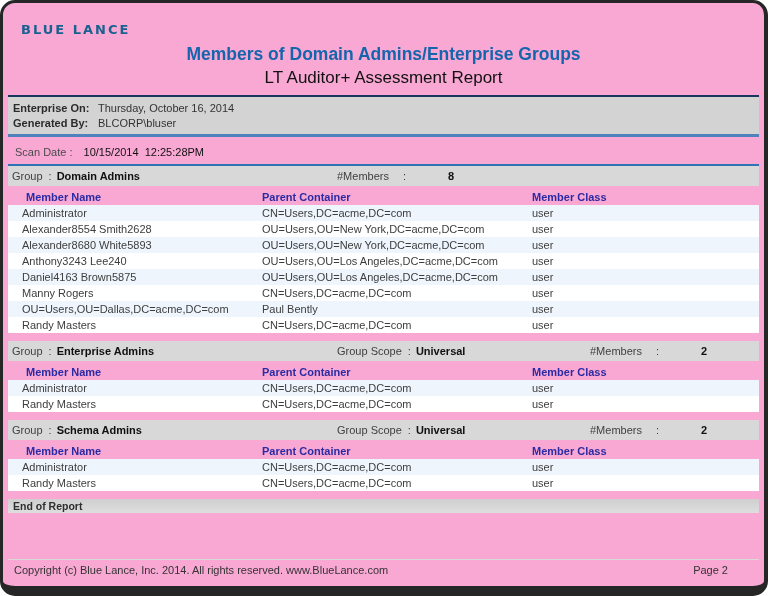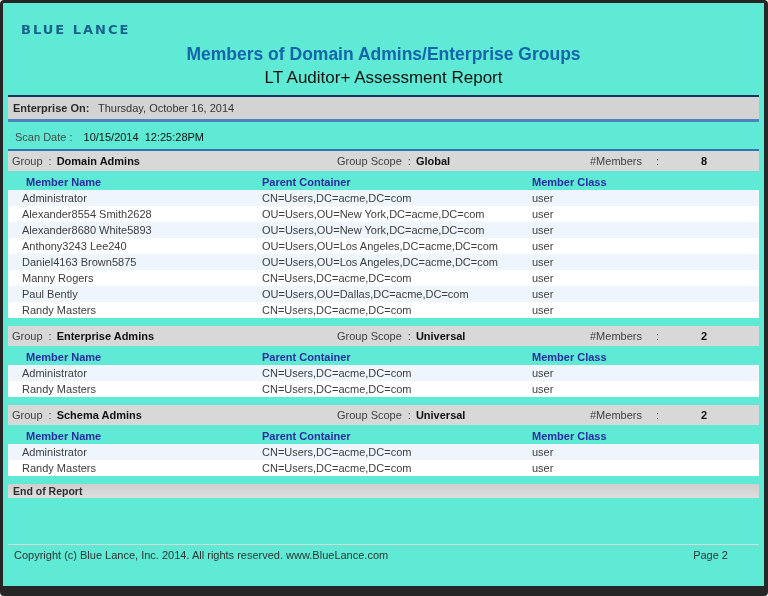--- a/index.html
+++ b/index.html
@@ -4,22 +4,22 @@
 <style>
   * { margin:0; padding:0; box-sizing:border-box; }
   html,body { width:768px; height:596px; background:#ffffff; }
   body { font-family:"Liberation Sans", sans-serif; }
 
   .page {
     position:absolute; inset:0;
     border:3px solid #262626;
     border-right-width:4px;
     border-bottom-width:10px;
-    border-radius:4px;
-    background:#5eead4;
+    border-radius:15px;
+    background:#f9a8d4;
     overflow:hidden;
   }
 
   .content { padding-top:20px; }
 
   .logo {
     margin-left:18px;
     font-family:"DejaVu Sans", sans-serif;
     font-weight:bold;
     font-size:13px;
@@ -128,36 +128,37 @@
     <div class="logo">BLUE LANCE</div>
 
     <div class="title">Members of Domain Admins/Enterprise Groups</div>
     <div class="subtitle">LT Auditor+ Assessment Report</div>
 
     <div class="genbox">
       <div class="genrow">
         <span class="glabel">Enterprise On:</span>
         <span class="gvalue">Thursday, October 16, 2014</span>
       </div>
+      <div class="genrow">
+        <span class="glabel">Generated By:</span>
+        <span class="gvalue">BLCORP\bluser</span>
+      </div>
     </div>
 
     <div class="scanrow">
       <span class="slabel">Scan Date :</span>
       <span class="svalue">10/15/2014  12:25:28PM</span>
     </div>
     <div class="scanline"></div>
 
     <div>
         <section class="group">
     <div class="gbar">
       <span>
         <span>Group</span><span class="gcolon">:</span><b>Domain Admins</b>
-      </span>
-      <span>
-        <span>Group Scope</span><span class="gcolon">:</span><b>Global</b>
       </span>
       <span>
         <span>#Members</span><span class="mcolon">:</span><b class="mcount">8</b>
       </span>
     </div>
     <div class="colhdr">
       <span>Member Name</span>
       <span>Parent Container</span>
       <span>Member Class</span>
     </div>
@@ -186,22 +187,22 @@
               <span>Daniel4163 Brown5875</span>
               <span>OU=Users,OU=Los Angeles,DC=acme,DC=com</span>
               <span>user</span>
             </div>
             <div class="trow">
               <span>Manny Rogers</span>
               <span>CN=Users,DC=acme,DC=com</span>
               <span>user</span>
             </div>
             <div class="trow alt">
+              <span>OU=Users,OU=Dallas,DC=acme,DC=com</span>
               <span>Paul Bently</span>
-              <span>OU=Users,OU=Dallas,DC=acme,DC=com</span>
               <span>user</span>
             </div>
             <div class="trow">
               <span>Randy Masters</span>
               <span>CN=Users,DC=acme,DC=com</span>
               <span>user</span>
             </div>
           </div>
   </section>
         <section class="group">

